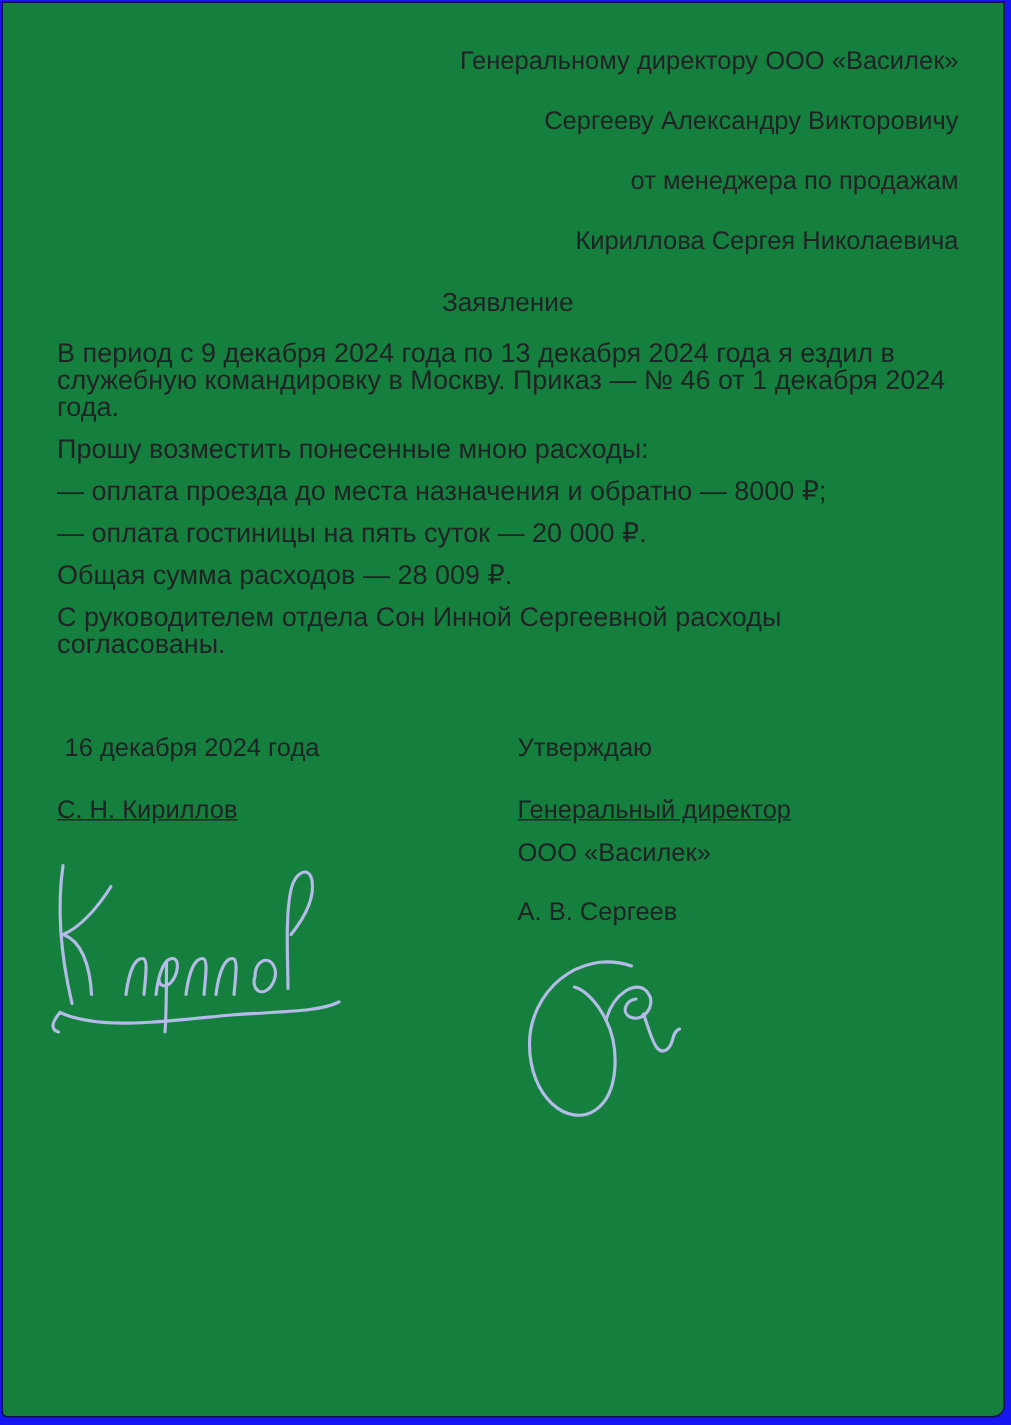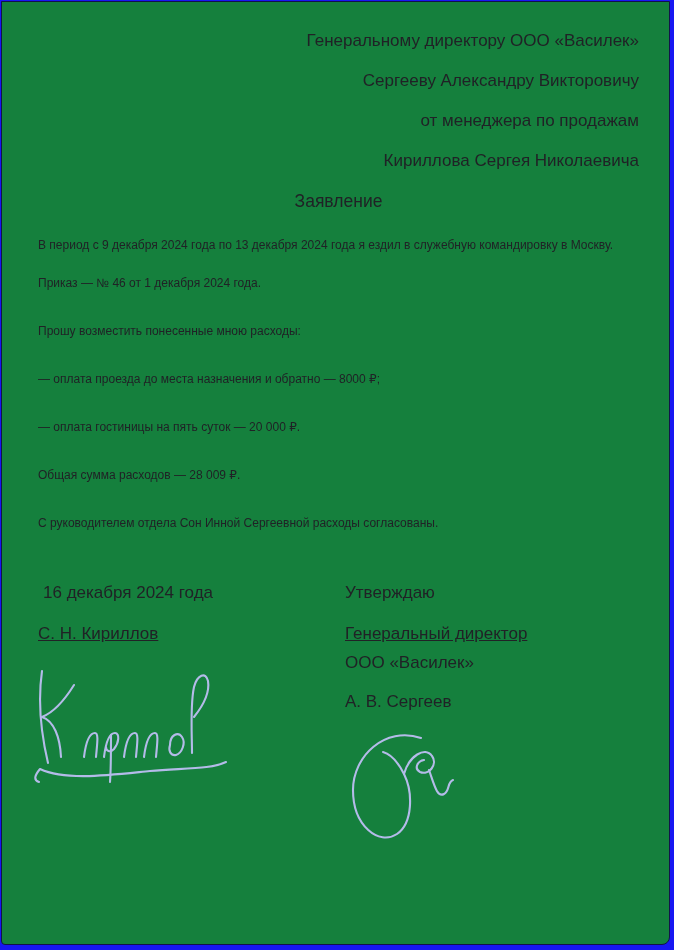--- a/index.html
+++ b/index.html
@@ -32,27 +32,27 @@
     margin-bottom:10px;
     white-space:nowrap;
   }
   .doc-title{
     text-align:center;
     font-size:17.5px; line-height:30px;
     font-weight:400;
   }
   .body-block{ margin-top:0; }
   .para{
-    font-size:12px; line-height:38px;
+    font-size:18px; line-height:18px;
     margin-top:10px;
     max-width:596px;
   }
   .sign-block{
     display:flex;
-    margin-top:36px;
+    margin-top:46px;
   }
   .sign-col-left{ width:307px; flex:0 0 307px; }
   .sign-col-right{ flex:1; }
   .sign-line{ font-size:17px; line-height:30px; }
   .date-line{ padding-left:5px; }
   .mt11{ margin-top:11px;text-decoration:underline; }
   .mt10{ margin-top:10px; }
   .tight{ line-height:29px; }
   .sig-svg{ display:block; }
   .sig-left{ margin:16px 0 0 -8px; }

